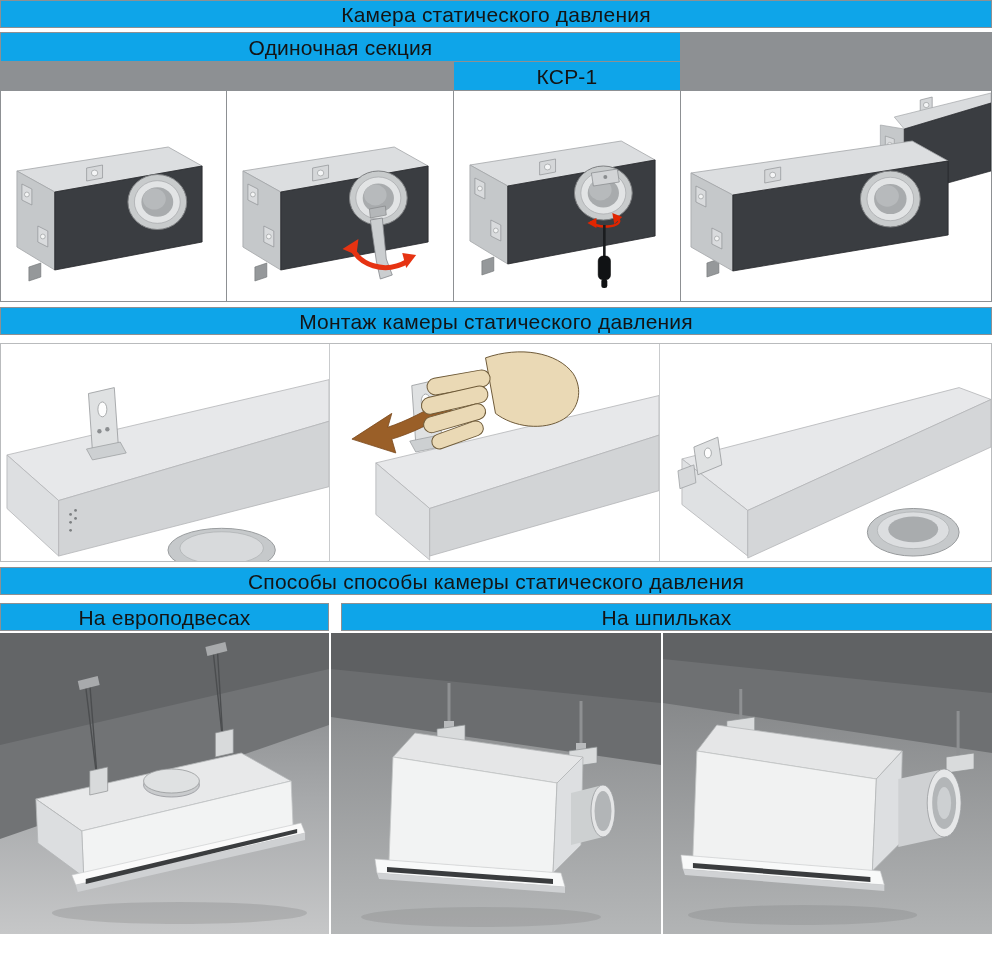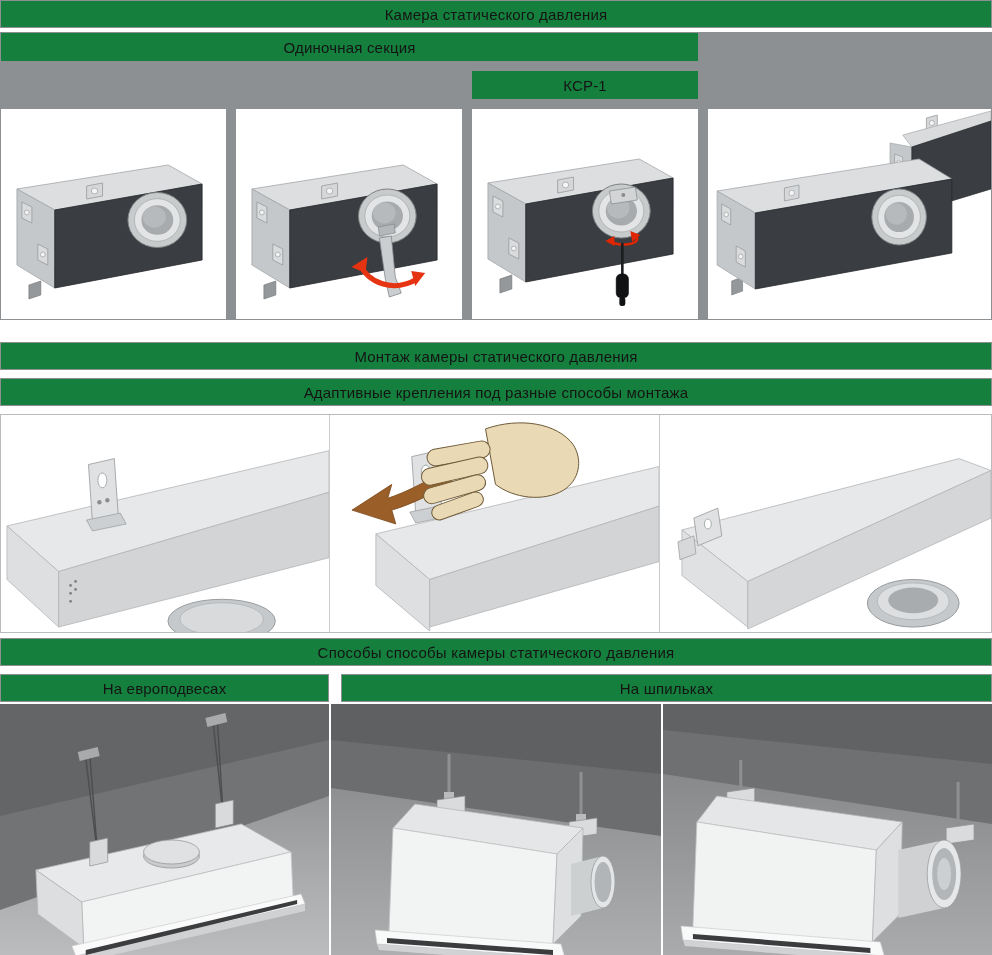--- a/index.html
+++ b/index.html
@@ -1,23 +1,23 @@
 <!DOCTYPE html>
 <html><head>
 <meta charset="utf-8">
 <style>
   *{margin:0;padding:0;box-sizing:border-box}
   html,body{background:#fff}
   body{width:992px;font-family:"Liberation Sans",sans-serif;color:#141414}
   .sheet{width:992px;height:955px;overflow:hidden;display:flex;flex-direction:column;background:#fff}
-  .hdr{background:#15803d;border:1px solid #8d9093;display:flex;align-items:center;justify-content:center;
-       font-size:15px;line-height:1;height:28px;flex:none;letter-spacing:.2px}
+  .hdr{background:#0ea5e9;border:1px solid #8d9093;display:flex;align-items:center;justify-content:center;
+       font-size:21px;line-height:1;height:28px;flex:none;letter-spacing:.2px}
   .mb2{margin-bottom:8px}.mb4{margin-bottom:4px}
   .top-grid{flex:none;display:grid;grid-template-columns:225px 226px 226px 1fr;
-            grid-template-rows:28px 28px 210px;gap:10px;background:#8d9093;border:1px solid #8d9093;margin-bottom:22px}
+            grid-template-rows:28px 28px 210px;gap:1px;background:#8d9093;border:1px solid #8d9093;margin-bottom:5px}
   .top-grid .hdr{border:none;height:auto}
   .cell-img{background:#fff;overflow:hidden}
   .hd-single{grid-area:1/1/2/4}
   .hd-comp{grid-area:1/4/3/5}
   .hd-m1{grid-area:2/1}.hd-m2{grid-area:2/2}.hd-m3{grid-area:2/3}
   .img-1{grid-area:3/1}.img-2{grid-area:3/2}.img-3{grid-area:3/3}.img-4{grid-area:3/4}
   .ad-row{flex:none;display:grid;grid-template-columns:329px 330px 1fr;border:1px solid #b9bbbd;
           background:#fff;height:219px;margin-bottom:5px}
   .ad-row .panel{overflow:hidden;border-right:1px solid #c9cbcd;background:#fff}
   .ad-row .panel:last-child{border-right:none}
@@ -144,21 +144,20 @@
           <ellipse cx="210" cy="108" rx="30" ry="28" fill="#c8cbcc" stroke="#7d8082"></ellipse>
           <ellipse cx="210" cy="108" rx="23.4" ry="21.7" fill="#e2e4e5" stroke="#9da0a2" stroke-width="0.6"></ellipse>
           <ellipse cx="210" cy="108" rx="16.3" ry="15.1" fill="#a8abad"></ellipse>
           <ellipse cx="207" cy="105" rx="11.6" ry="10.7" fill="#b7babc"></ellipse>
         </g>
       </svg>
     </div>
   </div>
 
   <div class="hdr mb2">Монтаж камеры статического давления</div>
-  <div class="hdr mb2">Адаптивные крепления под разные способы монтажа</div>
 
   <div class="ad-row">
 
     <div class="panel">
       <svg viewBox="0 0 330 219" preserveAspectRatio="none">
         <polygon points="6,112 330,36 330,78 58,158" fill="#e7e8ea" stroke="#b3b5b7" stroke-width="0.8"></polygon>
         <polygon points="6,112 58,158 58,214 6,166" fill="#dddfe1" stroke="#b3b5b7" stroke-width="0.8"></polygon>
         <polygon points="58,158 330,78 330,144 58,214" fill="#d2d4d6" stroke="#b3b5b7" stroke-width="0.8"></polygon>
         <g>
           <ellipse cx="222" cy="208" rx="54" ry="22" fill="#c6c9cb" stroke="#999c9e"></ellipse>

